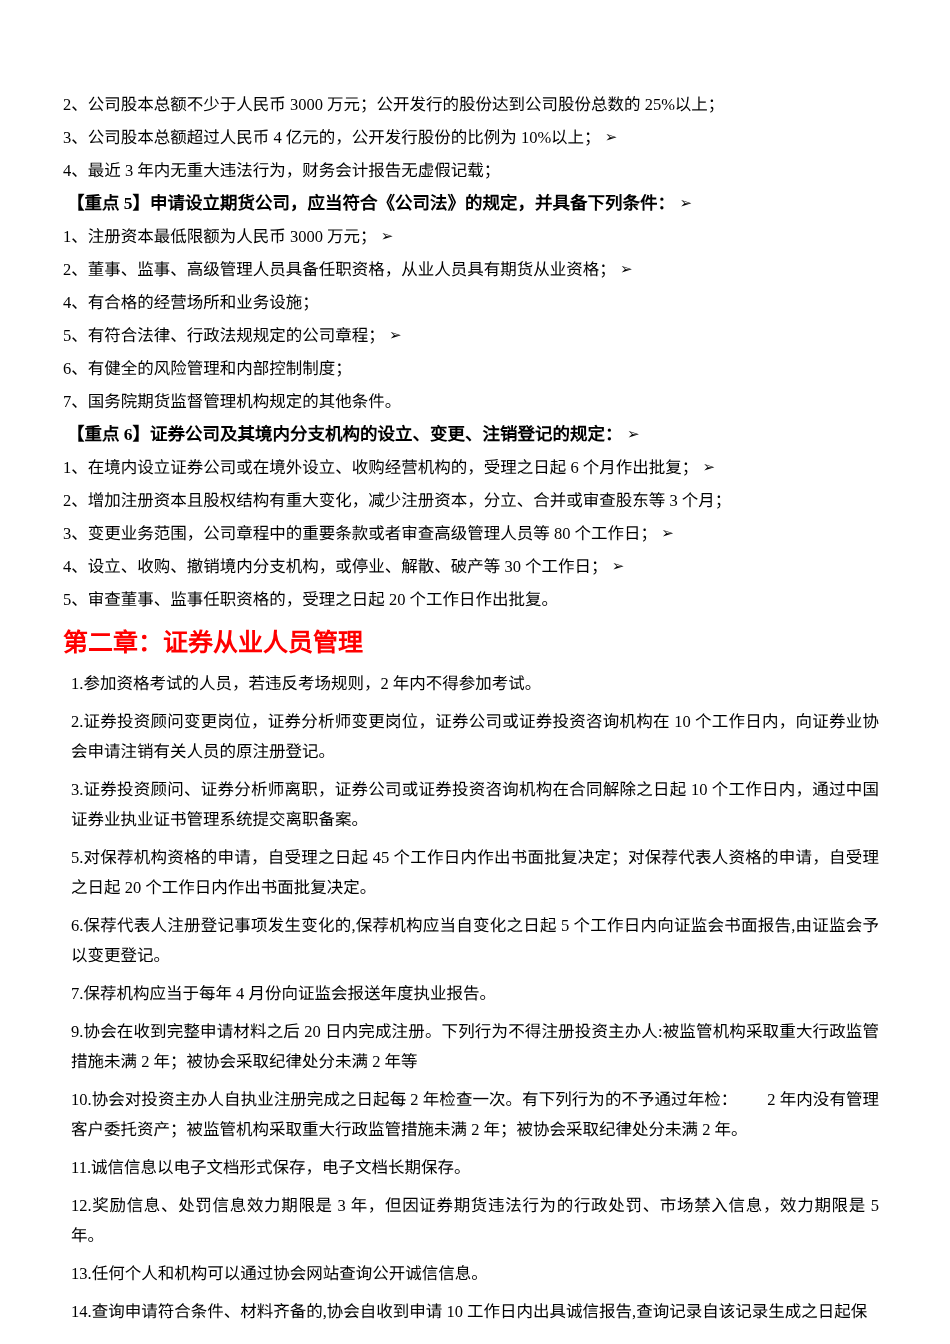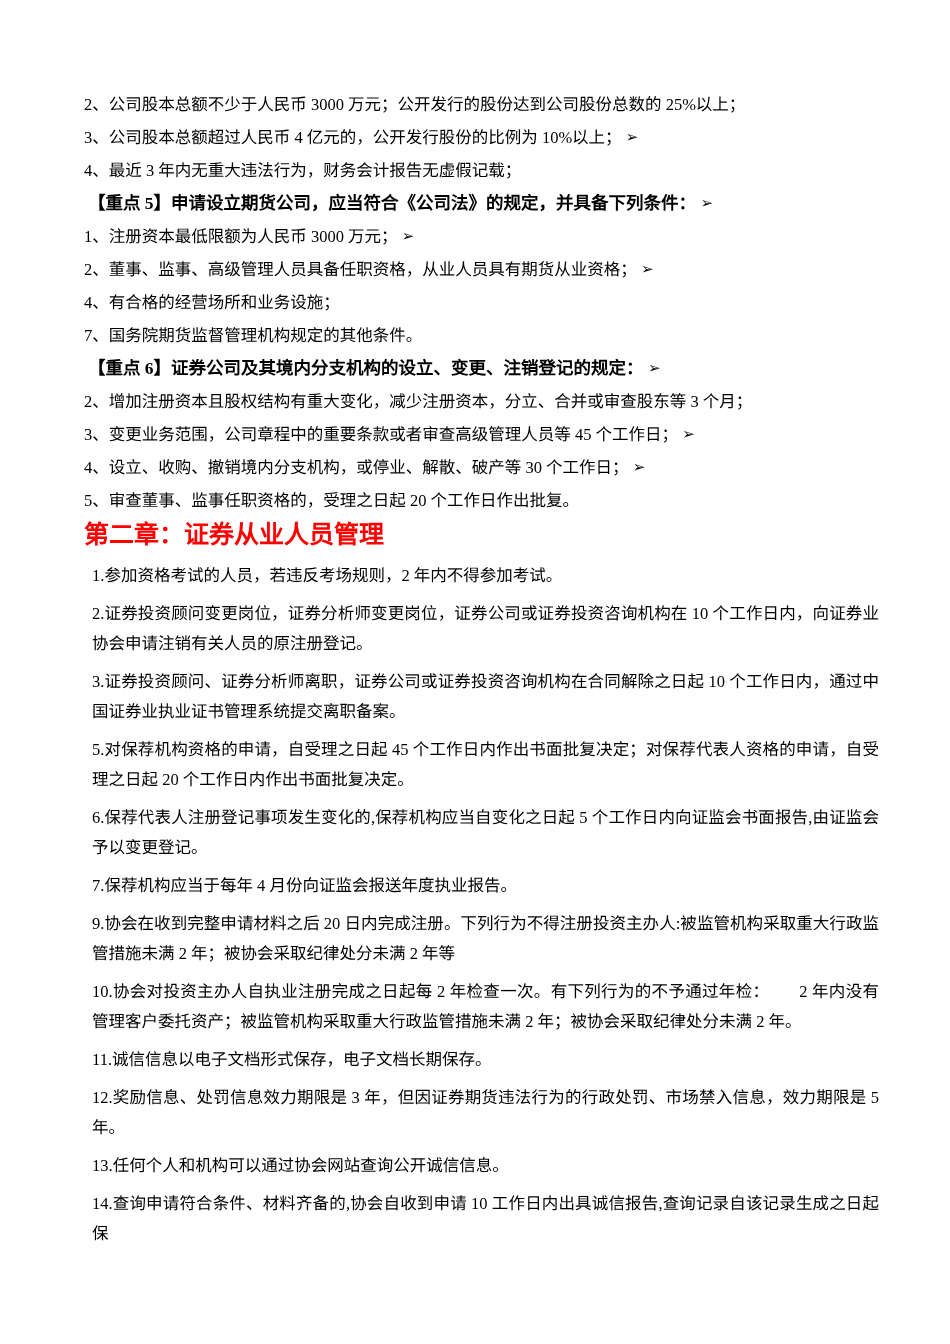--- a/index.html
+++ b/index.html
@@ -13,21 +13,21 @@
     height: 1344px;
     font-family: "Liberation Serif", "DejaVu Serif", serif;
     color: #000000;
     overflow: hidden;
   }
   .page {
     position: relative;
     width: 950px;
     height: 1344px;
     box-sizing: border-box;
-    padding: 88px 50px 0 84px;
+    padding: 88px 50px 0 63px;
   }
   
   .list-a .li {
     font-size: 16.5px;
     line-height: 33px;
     text-align: justify;
     text-justify: inter-ideograph;
     white-space: nowrap;
   }
   .key-line {
@@ -43,21 +43,21 @@
     line-height: 1;
     display: inline-block;
     transform: translateY(-1px);
   }
   
   .chapter-title {
     color: #FF0000;
     font-weight: bold;
     font-size: 25px;
     line-height: 36px;
-    margin-top: 0;
+    margin-top: 9px;
     margin-bottom: 1px;
     white-space: nowrap;
   }
   
   .list-b .p {
     font-size: 16.5px;
     line-height: 30px;
     text-align: justify;
     text-justify: inter-ideograph;
     text-indent: 0;
@@ -93,33 +93,42 @@
     <div class="li">
       <span>1、</span><span>注册资本最低限额为人民币 3000 万元；</span> <span class="arrow">➢</span>
     </div>
     <div class="li">
       <span>2、</span><span>董事、监事、高级管理人员具备任职资格，从业人员具有期货从业资格；</span> <span class="arrow">➢</span>
     </div>
     <div class="li">
       <span>4、</span><span>有合格的经营场所和业务设施；</span>
     </div>
     <div class="li">
+      <span>5、</span><span>有符合法律、行政法规规定的公司章程；</span> <span class="arrow">➢</span>
+    </div>
+    <div class="li">
+      <span>6、</span><span>有健全的风险管理和内部控制制度；</span>
+    </div>
+    <div class="li">
       <span>7、</span><span>国务院期货监督管理机构规定的其他条件。</span>
     </div>
   </div>
 
   <div class="key-line">
     <span>【重点 6】证券公司及其境内分支机构的设立、变更、注销登记的规定：</span> <span class="arrow">➢</span>
   </div>
   <div class="list-a">
     <div class="li">
+      <span>1、</span><span>在境内设立证券公司或在境外设立、收购经营机构的，受理之日起 6 个月作出批复；</span> <span class="arrow">➢</span>
+    </div>
+    <div class="li">
       <span>2、</span><span>增加注册资本且股权结构有重大变化，减少注册资本，分立、合并或审查股东等 3 个月；</span>
     </div>
     <div class="li">
-      <span>3、</span><span>变更业务范围，公司章程中的重要条款或者审查高级管理人员等 45 个工作日；</span> <span class="arrow">➢</span>
+      <span>3、</span><span>变更业务范围，公司章程中的重要条款或者审查高级管理人员等 80 个工作日；</span> <span class="arrow">➢</span>
     </div>
     <div class="li">
       <span>4、</span><span>设立、收购、撤销境内分支机构，或停业、解散、破产等 30 个工作日；</span> <span class="arrow">➢</span>
     </div>
     <div class="li">
       <span>5、</span><span>审查董事、监事任职资格的，受理之日起 20 个工作日作出批复。</span>
     </div>
   </div>
 
   <div class="chapter-title">第二章：证券从业人员管理</div>

